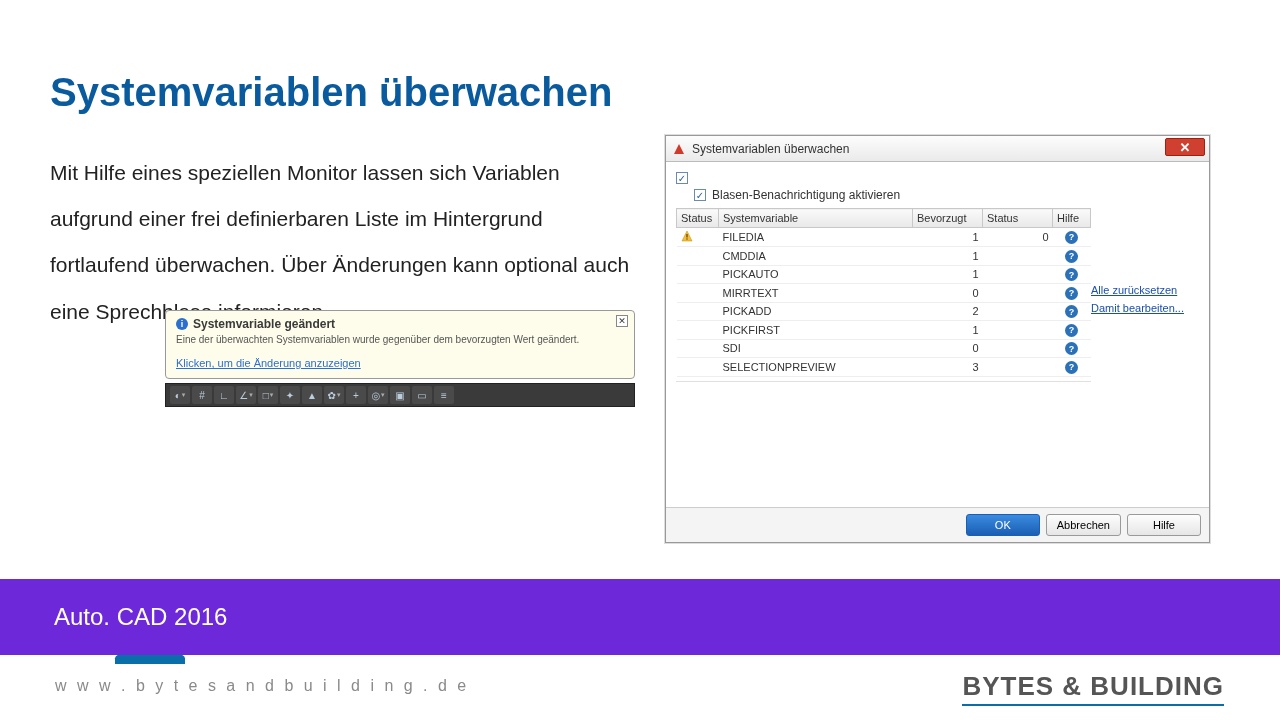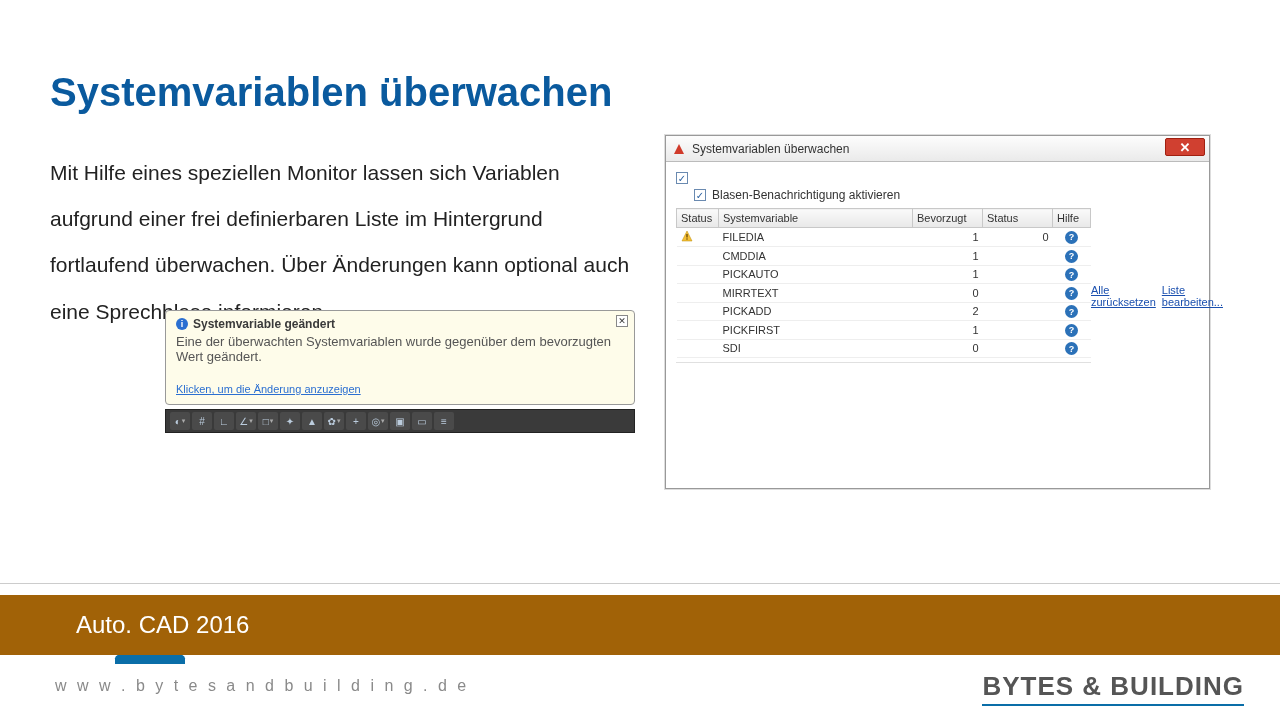--- a/index.html
+++ b/index.html
@@ -29,42 +29,42 @@
     line-height: 2.2;
     color: #222;
   }
 
   
   .footer-band {
     position: absolute;
     left: 0;
     right: 0;
     bottom: 65px;
-    height: 60px;
-    background: #a16207;
+    height: 76px;
+    background: #6d28d9;
     display: flex;
     align-items: center;
-    padding-left: 76px;
+    padding-left: 54px;
   }
   .footer-band .product {
     color: #fff;
     font-size: 24px;
   }
   .footer-website {
     position: absolute;
     bottom: 25px;
     left: 55px;
     font-size: 16px;
     letter-spacing: 3px;
     color: #8a8a8a;
   }
   .footer-brand {
     position: absolute;
     bottom: 14px;
-    right: 36px;
+    right: 56px;
     text-align: center;
     font-family: "Arial Narrow", Arial, sans-serif;
     text-decoration: underline;
   }
   .brand-name {
     font-size: 26px;
     font-weight: bold;
     letter-spacing: 1px;
     color: #555;
     border-bottom: 2px solid #0a6ea8;
@@ -118,21 +118,21 @@
     display: flex;
     align-items: center;
     gap: 5px;
   }
   .balloon .b-title .info-dot {
     width: 12px; height: 12px; border-radius: 50%;
     background: #2b6fd1; color: #fff;
     display: inline-flex; align-items: center; justify-content: center;
     font-size: 9px; font-weight: bold;
   }
-  .balloon .b-body { font-size: 13px; color: #555; margin-bottom: 18px; }
+  .balloon .b-body { font-size: 10px; color: #555; margin-bottom: 11px; }
   .balloon .b-link { font-size: 11px; color: #2b6fd1; text-decoration: underline; }
   .balloon .b-close {
     position: absolute; top: 4px; right: 6px;
     width: 12px; height: 12px; border: 1px solid #888;
     font-size: 9px; line-height: 10px; text-align: center;
     background: #fff;
   }
   .statusbar {
     margin-top: 4px;
     height: 24px;
@@ -235,21 +235,21 @@
     background: #2b71b8; color: #fff;
     display: inline-flex; align-items:center; justify-content:center;
     font-size: 9px; font-weight: bold;
   }
   .side-actions {
     position: absolute;
     top: 76px;
     right: 8px;
     width: 100px;
     display: flex;
-    flex-direction: row;
+    flex-direction: column;
     gap: 6px;
   }
   .link-btn {
     font-size: 11px;
     color: #1a4fae;
     text-decoration: underline;
     background: none; border: none;
     text-align: left;
     padding: 0;
   }
@@ -397,30 +397,42 @@
                 <td class="col-akt"></td>
                 <td class="col-help"><span class="help">?</span></td>
               </tr>
               <tr>
                 <td class="col-status"></td>
                 <td>SDI</td>
                 <td class="col-pref">0</td>
                 <td class="col-akt"></td>
                 <td class="col-help"><span class="help">?</span></td>
               </tr>
+              <tr>
+                <td class="col-status"></td>
+                <td>SELECTIONPREVIEW</td>
+                <td class="col-pref">3</td>
+                <td class="col-akt"></td>
+                <td class="col-help"><span class="help">?</span></td>
+              </tr>
             </tbody>
         </table>
         <div class="blank-area"></div>
       </div>
 
       <div class="side-actions">
         <button class="link-btn">Alle zurücksetzen</button>
-        <button class="link-btn">Liste bearbeiten...</button>
+        <button class="link-btn">Damit bearbeiten...</button>
       </div>
     </div>
+  </div>
+  <div class="dlg-bottom">
+    <button class="btn primary">OK</button>
+    <button class="btn">Abbrechen</button>
+    <button class="btn">Hilfe</button>
   </div>
 </div>
 
 <div class="footline"></div>
 <div class="footer-bump"></div>
 <div class="footer-band">
   <span class="product">Auto. CAD 2016</span>
 </div>
 <div class="footer-website">w w w . b y t e s a n d b u i l d i n g . d e</div>
 <div class="footer-brand">

